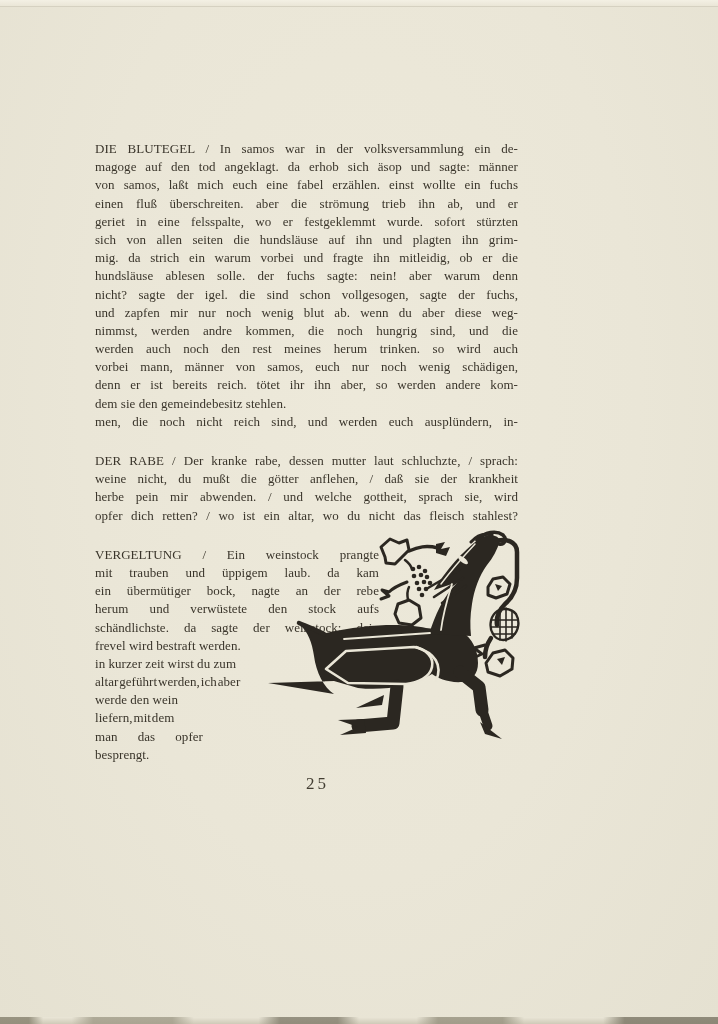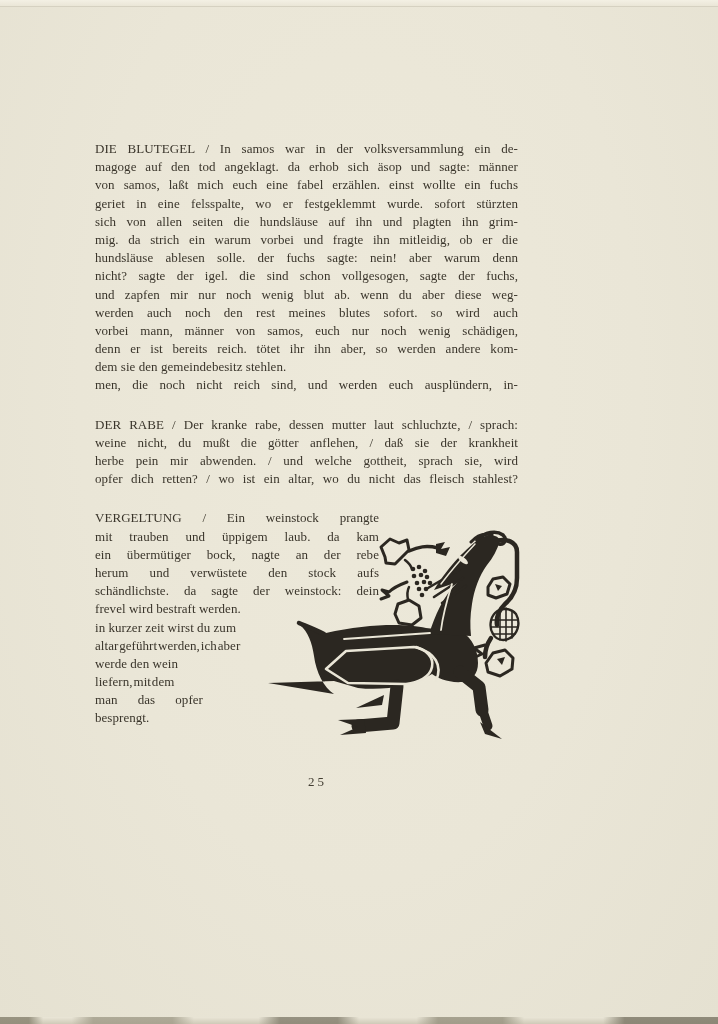--- a/index.html
+++ b/index.html
@@ -39,46 +39,48 @@
   }
   .j{text-align:justify;text-align-last:justify;}
   .tight{word-spacing:-2.4px;}
   .fable{margin:0;}
   .fable + .fable{margin-top:21px;}
   #fable-vergeltung{}
   .w284{width:284px;}
   .w108{width:108px;}
   .page-number{
     position:absolute;left:106px;top:774px;width:423px;
-    text-align:center;font-size:13px;letter-spacing:3px;color:#423d32;
+    text-align:center;font-size:17px;letter-spacing:3px;color:#423d32;
   }
   .illustration{position:absolute;left:266px;top:530px;}
   .ink{fill:#2b2721;}
   .ink-s{stroke:#2b2721;fill:none;stroke-linecap:round;stroke-linejoin:round;}
   .paper-s{stroke:#eae6d7;fill:none;stroke-linecap:round;stroke-linejoin:round;}
 </style>
 </head>
 <body>
 
 <div class="page">
   <div class="top-edge"></div>
 
   <div class="text-column">
 
     <section class="fable" id="fable-die-blutegel">
       <div class="line j">DIE BLUTEGEL / In samos war in der volksversammlung ein de-</div>
       <div class="line j tight">magoge auf den tod angeklagt. da erhob sich äsop und sagte: männer</div>
       <div class="line j tight">von samos, laßt mich euch eine fabel erzählen. einst wollte ein fuchs</div>
+      <div class="line j">einen fluß überschreiten. aber die strömung trieb ihn ab, und er</div>
       <div class="line j">geriet in eine felsspalte, wo er festgeklemmt wurde. sofort stürzten</div>
       <div class="line j">sich von allen seiten die hundsläuse auf ihn und plagten ihn grim-</div>
       <div class="line j">mig. da strich ein warum vorbei und fragte ihn mitleidig, ob er die</div>
       <div class="line j">hundsläuse ablesen solle. der fuchs sagte: nein! aber warum denn</div>
       <div class="line j">nicht? sagte der igel. die sind schon vollgesogen, sagte der fuchs,</div>
       <div class="line j">und zapfen mir nur noch wenig blut ab. wenn du aber diese weg-</div>
-      <div class="line j">werden auch noch den rest meines blutes sofort. so wird auch</div>
+      <div class="line j">nimmst, werden andre kommen, die noch hungrig sind, und die</div>
+      <div class="line j">werden auch noch den rest meines herum trinken. so wird auch</div>
       <div class="line j">vorbei mann, männer von samos, euch nur noch wenig schädigen,</div>
       <div class="line j tight">denn er ist bereits reich. tötet ihr ihn aber, so werden andere kom-</div>
       <div class="line">dem sie den gemeindebesitz stehlen.</div>
       <div class="line j">men, die noch nicht reich sind, und werden euch ausplündern, in-</div>
     </section>
 
     <section class="fable" id="fable-der-rabe">
       <div class="line j tight">DER RABE / Der kranke rabe, dessen mutter laut schluchzte, / sprach:</div>
       <div class="line j">weine nicht, du mußt die götter anflehen, / daß sie der krankheit</div>
       <div class="line j">herbe pein mir abwenden. / und welche gottheit, sprach sie, wird</div>

